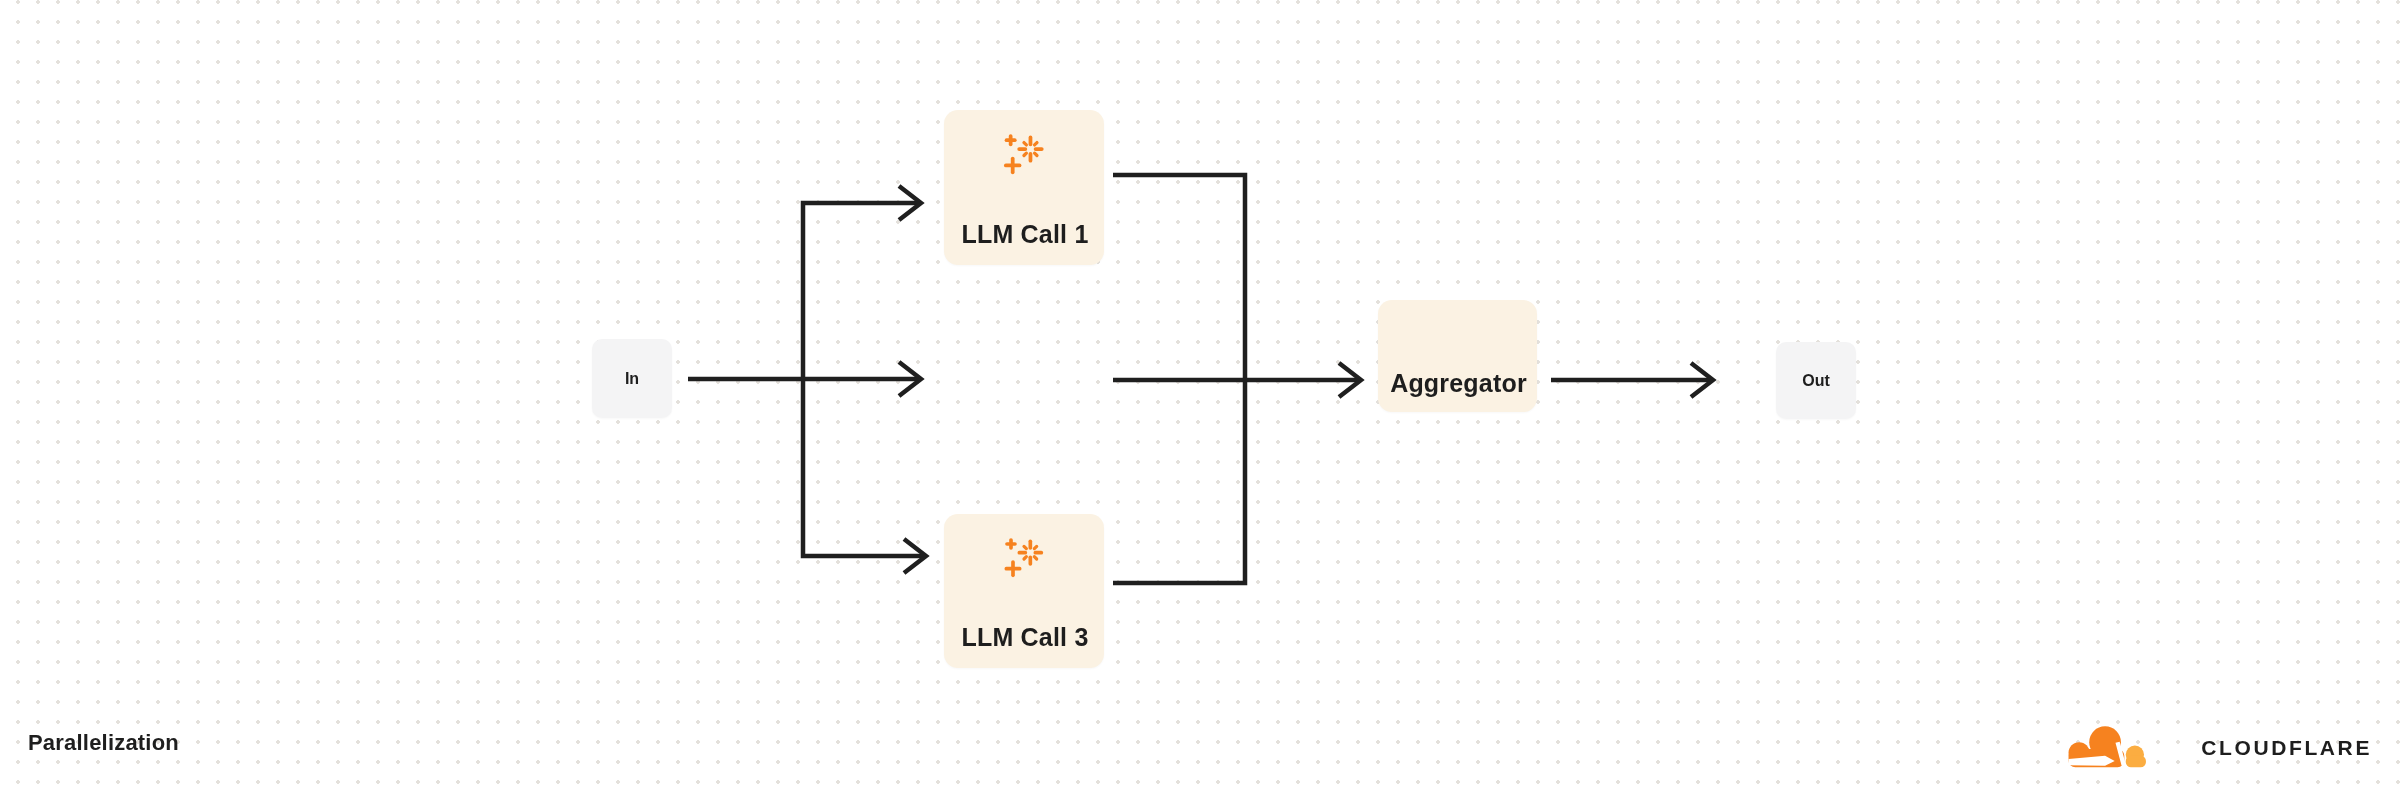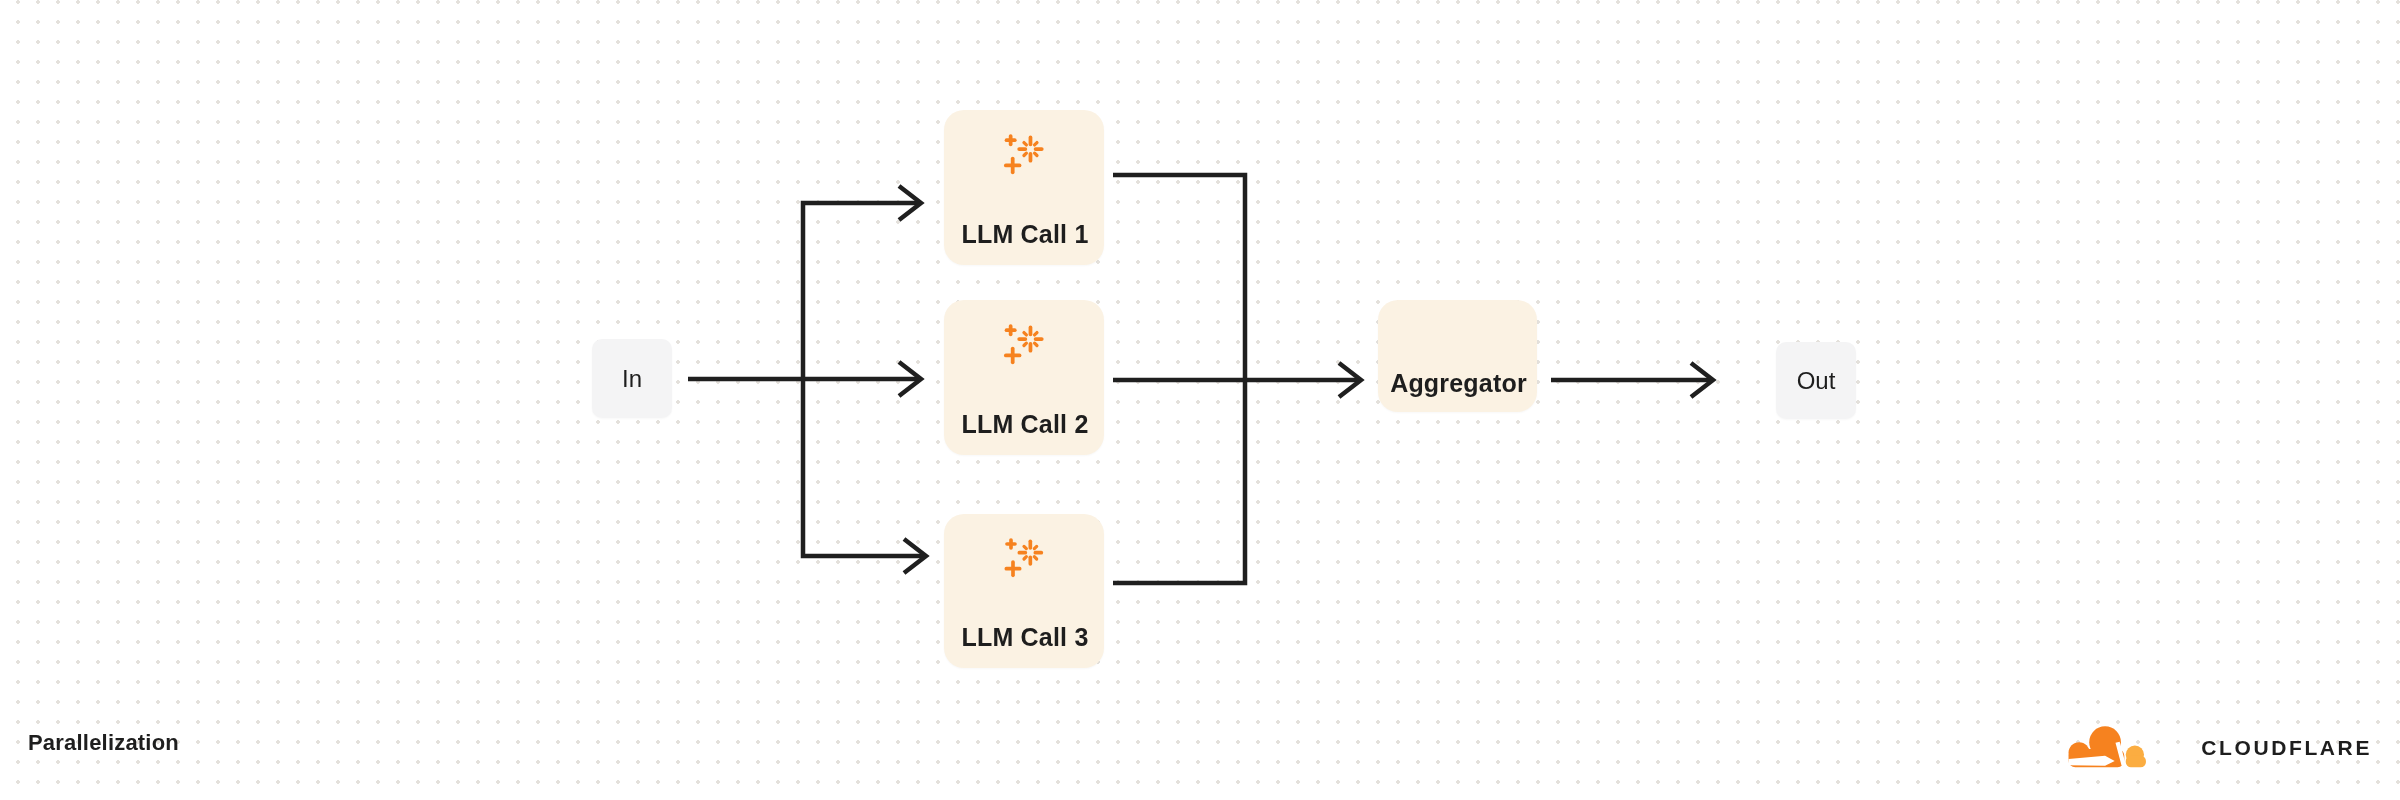--- a/index.html
+++ b/index.html
@@ -24,26 +24,26 @@
     background-position:8px 12px;
     overflow:hidden;
   }
   svg.connectors{position:absolute;left:0;top:0;width:2400px;height:800px;}
   svg.connectors path{stroke:var(--connector-line);stroke-width:4.5;fill:none;stroke-linejoin:miter;}
   .node{position:absolute;display:flex;flex-direction:column;align-items:center;color:var(--text-ink);}
   .io-node{
     background:var(--io-node-fill);
     border-radius:10px;
     justify-content:center;
-    font-weight:400;font-size:24px;
+    font-weight:700;font-size:16px;
     box-shadow:0 1px 2px rgba(0,0,0,0.03);
   }
   .task-node{
     background:var(--task-node-fill);
-    border-radius:20px;
+    border-radius:14px;
     justify-content:space-between;
     padding:24px 6px 16px 8px;
     box-shadow:0 1px 2px rgba(0,0,0,0.03);
     gap:45px;
   }
   .task-node .icon{color:var(--accent-orange);display:block;}
   .task-node .label{font-weight:700;font-size:25px;letter-spacing:0.2px;white-space:nowrap;}
   .diagram-title{
     position:absolute;left:28px;top:730px;
     font-size:22px;font-weight:700;color:var(--text-ink);letter-spacing:0.2px;
@@ -107,41 +107,20 @@
       <g stroke-width="4.8">
         <path d="M44 16 L47.5 12.5"></path>
           <path d="M32 16 L28.5 12.5"></path>
         <path d="M44 28 L47.5 31.5"></path>
           <path d="M32 28 L28.5 31.5"></path>
       </g>
     </svg>
     <span class="label">LLM Call 1</span>
   </div>
 
-  <div class="node task-node" style="left:944px;top:300px;width:160px;height:155px;">
-    <svg class="icon" width="64" height="62" viewBox="0 0 60 60" stroke="currentColor" fill="none" stroke-linecap="round">
-      <g stroke-width="5.5">
-        <path d="M9 3 V15"></path>
-          <path d="M3 9 H15"></path>
-        <path d="M12 36 V56"></path>
-          <path d="M2 46 H22"></path>
-        <path d="M38 5 V15"></path>
-          <path d="M38 29 V39"></path>
-        <path d="M21.5 22 H30.5"></path>
-          <path d="M45.5 22 H54.5"></path>
-      </g>
-      <g stroke-width="4.8">
-        <path d="M44 16 L47.5 12.5"></path>
-          <path d="M32 16 L28.5 12.5"></path>
-        <path d="M44 28 L47.5 31.5"></path>
-          <path d="M32 28 L28.5 31.5"></path>
-      </g>
-    </svg>
-    <span class="label">LLM Call 2</span>
-  </div>
 
   <div class="node task-node" style="left:944px;top:490px;width:160px;height:154px;margin-top:24px;">
     <svg class="icon" width="64" height="62" viewBox="0 0 60 60" stroke="currentColor" fill="none" stroke-linecap="round">
       <g stroke-width="5.5">
         <path d="M9 3 V15"></path>
           <path d="M3 9 H15"></path>
         <path d="M12 36 V56"></path>
           <path d="M2 46 H22"></path>
         <path d="M38 5 V15"></path>
           <path d="M38 29 V39"></path>

